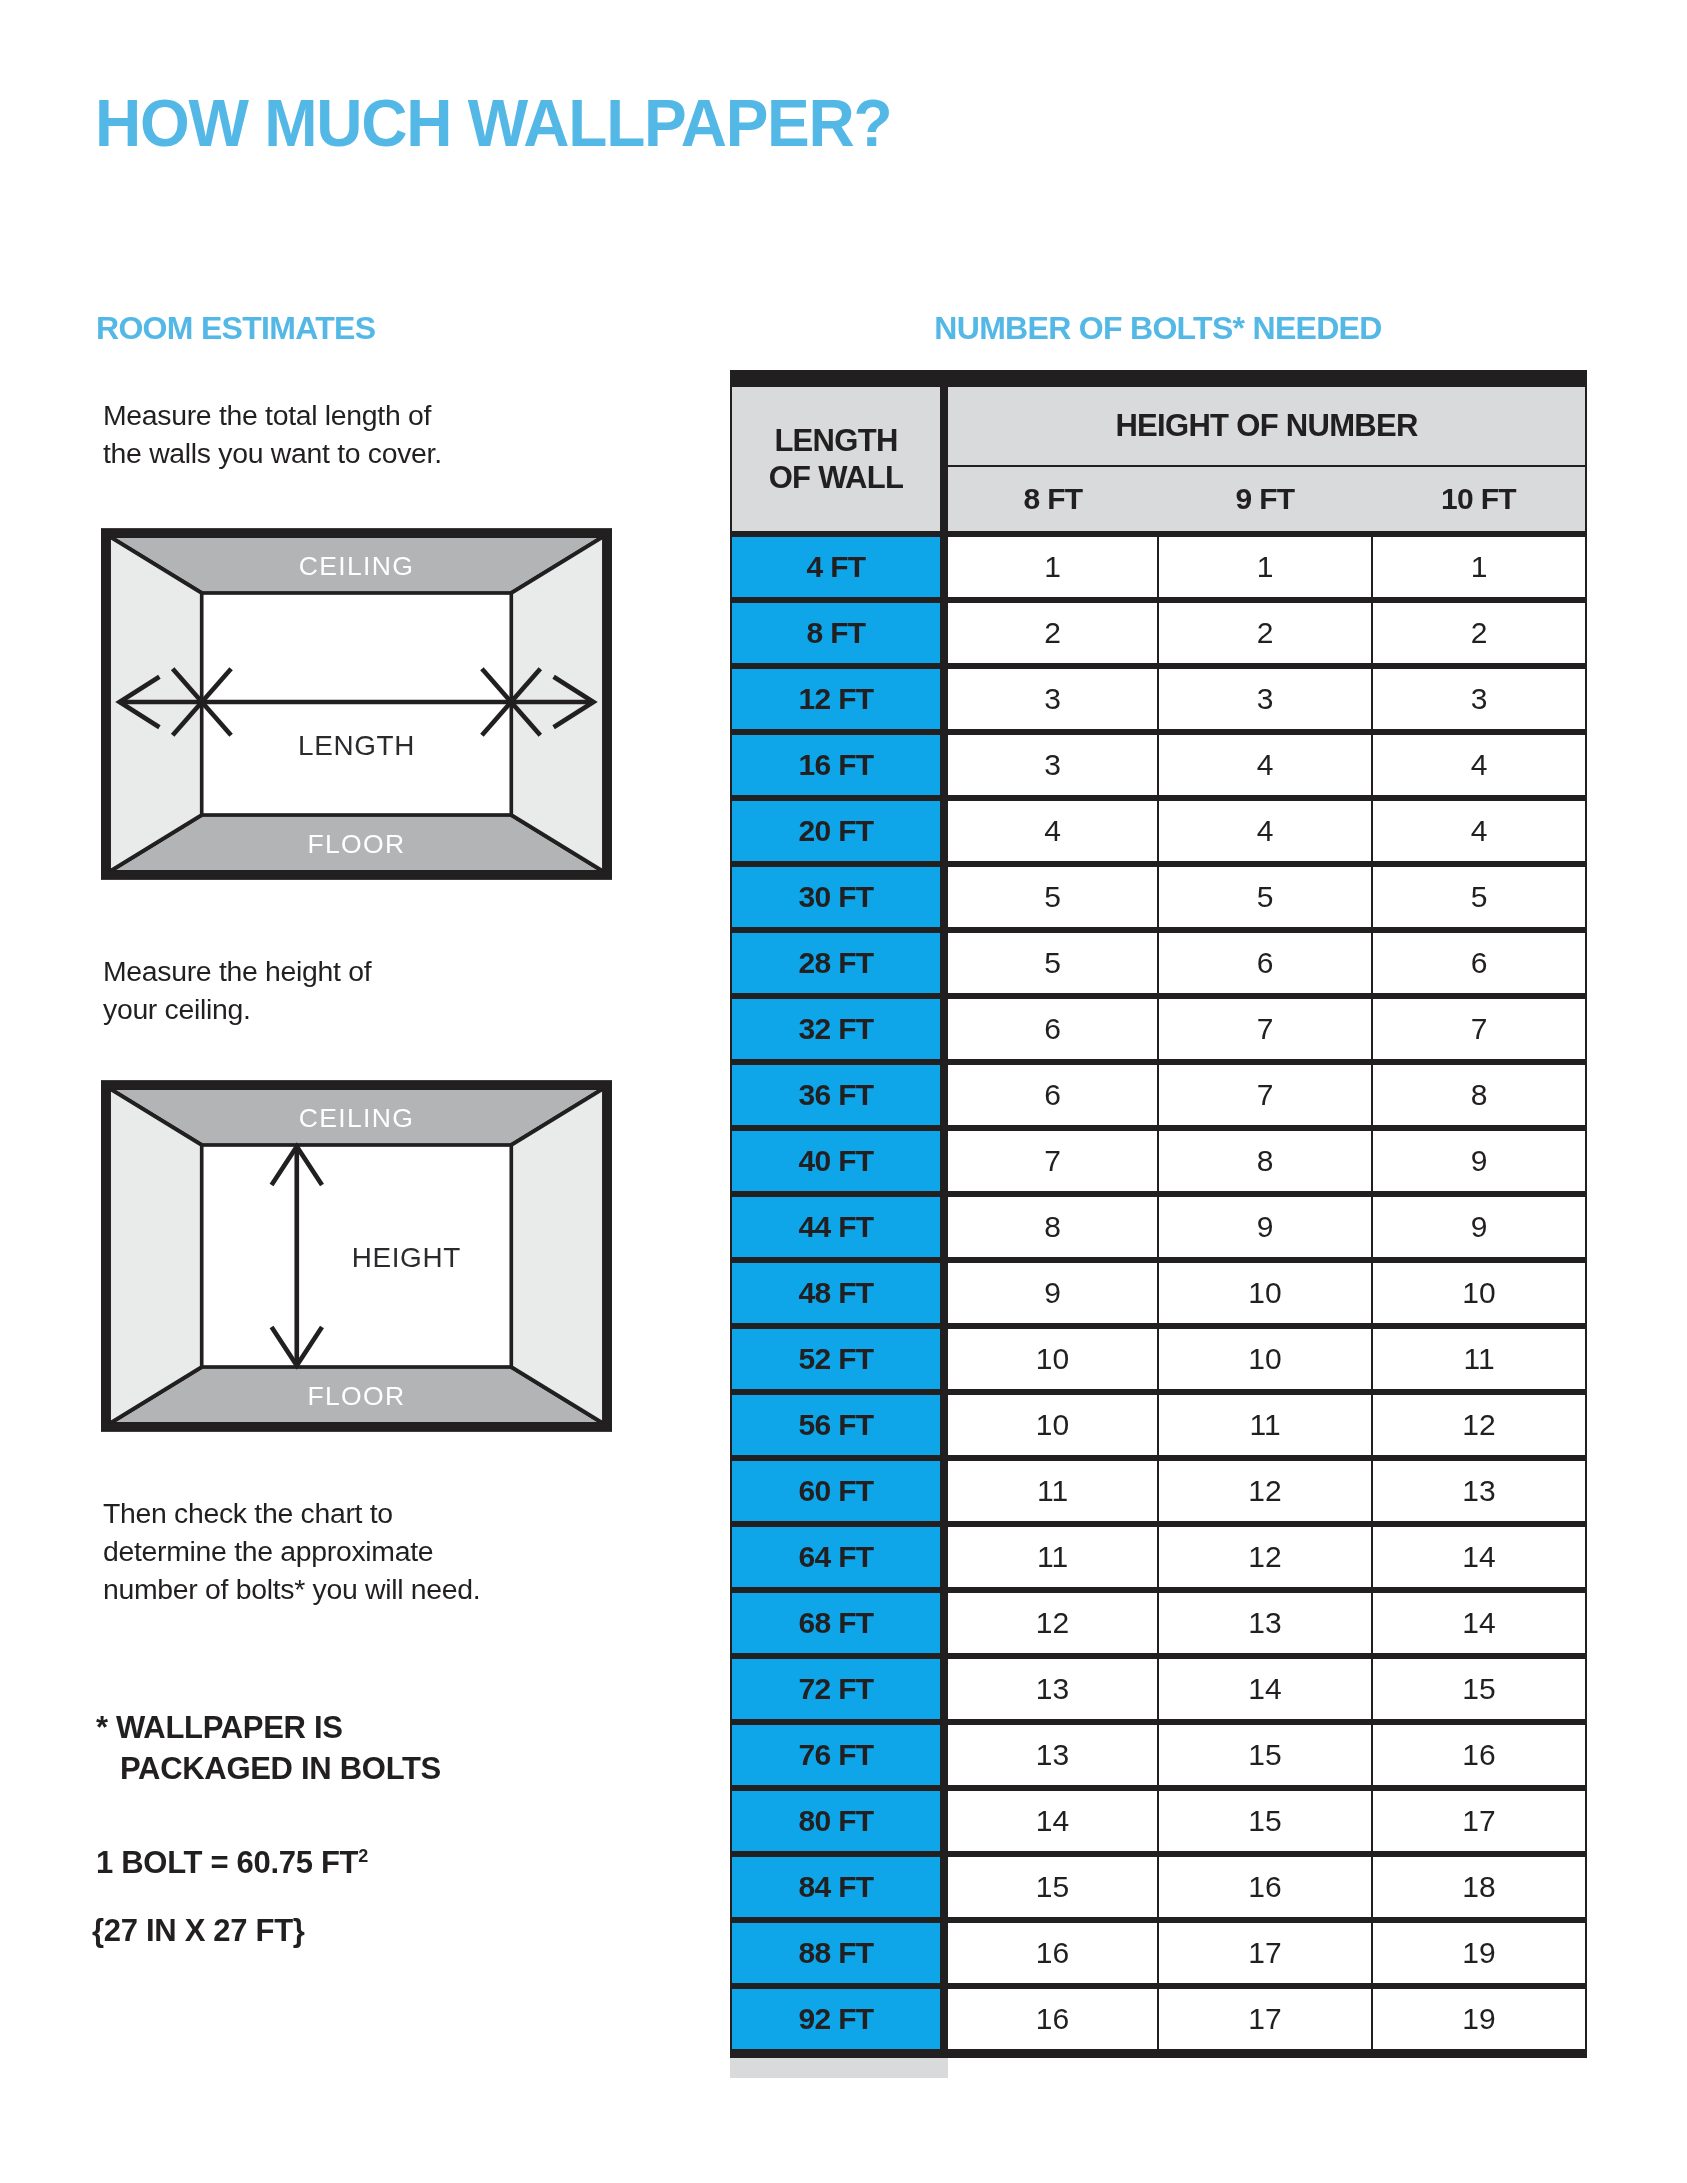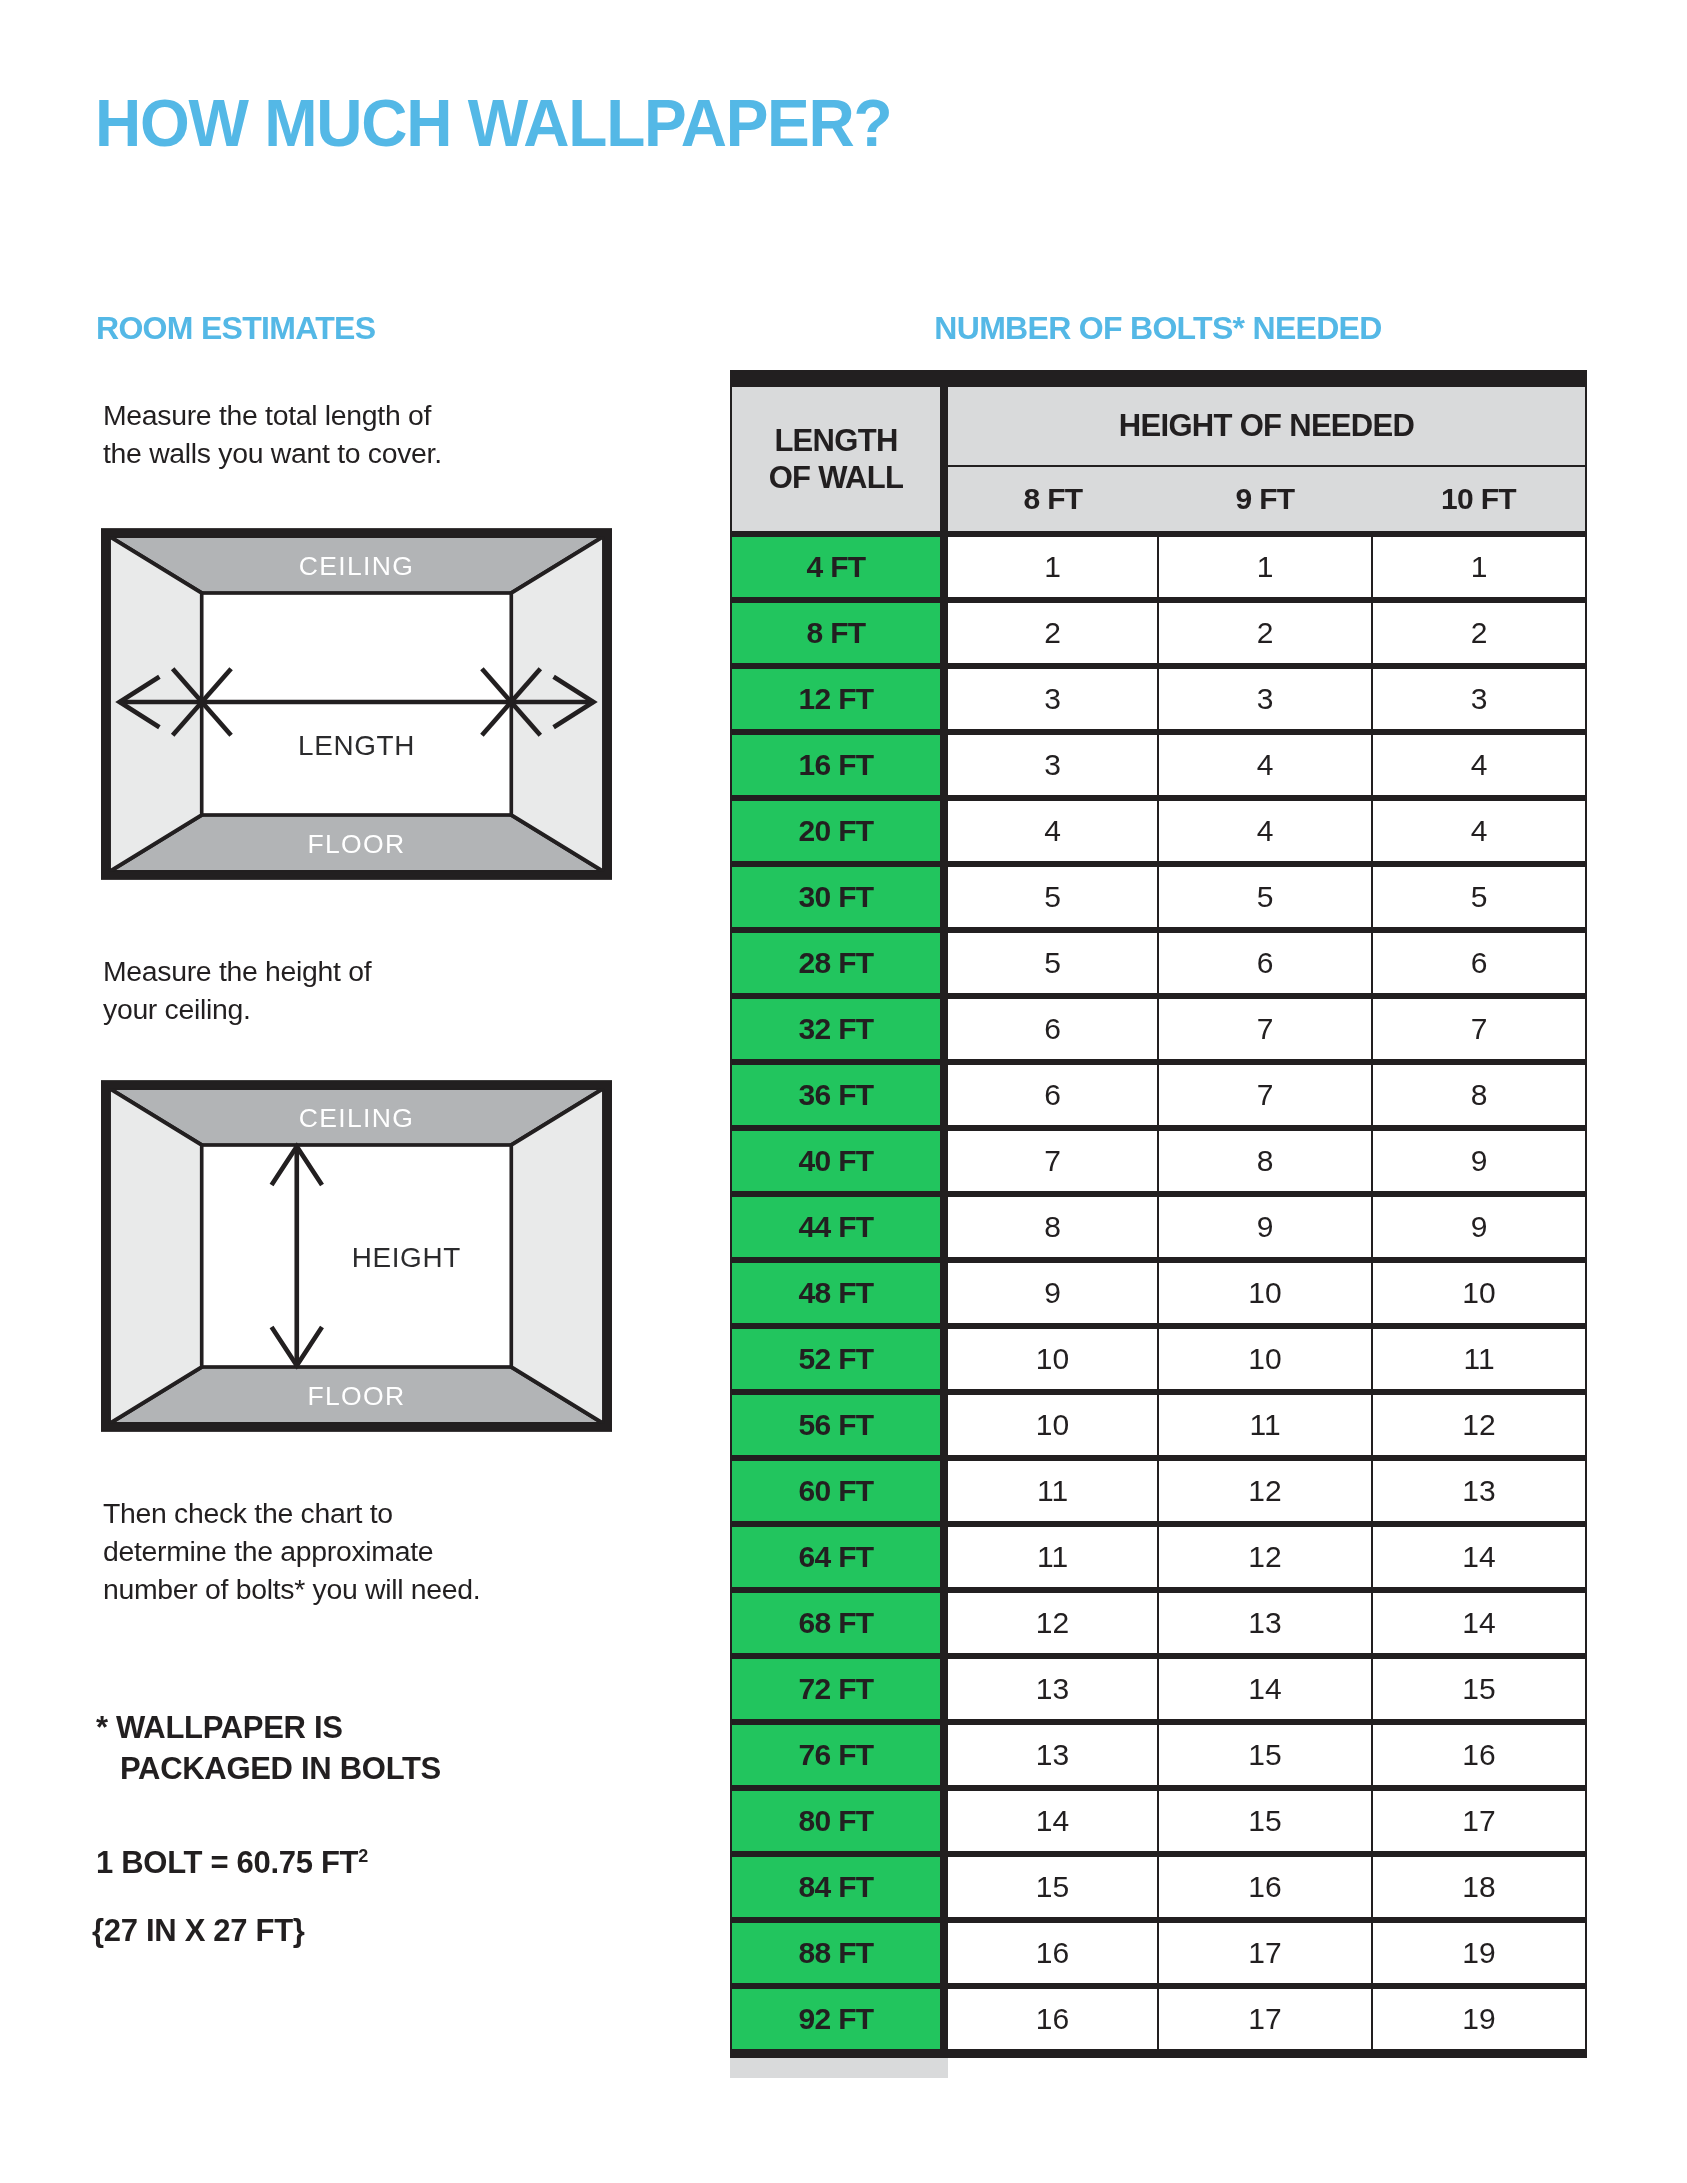--- a/index.html
+++ b/index.html
@@ -52,21 +52,21 @@
   }
   .hdr-group{
     background:#D9DADB;border-bottom:2.6px solid #221F20;
     font-weight:bold;font-size:31px;letter-spacing:-0.7px;height:78px;
   }
   .subhdr{
     background:#D9DADB;border-bottom:6.6px solid #221F20;
     font-weight:bold;font-size:30px;letter-spacing:-0.7px;height:64px;
   }
   .rowlabel{
-    background:#22c55e;border-right:8px solid #221F20;border-bottom:6px solid #221F20;
+    background:#0ea5e9;border-right:8px solid #221F20;border-bottom:6px solid #221F20;
     font-weight:bold;font-size:30px;letter-spacing:-0.7px;height:60px;
   }
   .datacell{
     background:#ffffff;border-bottom:6px solid #221F20;border-left:2.6px solid #221F20;
     font-size:30px;height:60px;
   }
   .gray-tab{width:218px;height:20px;background:#D9DADB;}
 </style>
 </head>
 <body>
@@ -149,21 +149,21 @@
           <col style="width:214px">
           <col style="width:214px">
           <col style="width:214px">
       </colgroup>
       <tbody>
         <tr>
           <td class="hdr-left" rowspan="2">
             <span class="line" style="display:block">LENGTH</span>
             <span class="line" style="display:block">OF WALL</span>
           </td>
-          <td class="hdr-group" colspan="3">HEIGHT OF NEEDED</td>
+          <td class="hdr-group" colspan="3">HEIGHT OF NUMBER</td>
         </tr>
         <tr>
           <td class="subhdr">8 FT</td>
           <td class="subhdr">9 FT</td>
           <td class="subhdr">10 FT</td>
         </tr>
       <tr>
             <td class="rowlabel">4 FT</td>
             <td class="datacell">1</td>
             <td class="datacell">1</td>

